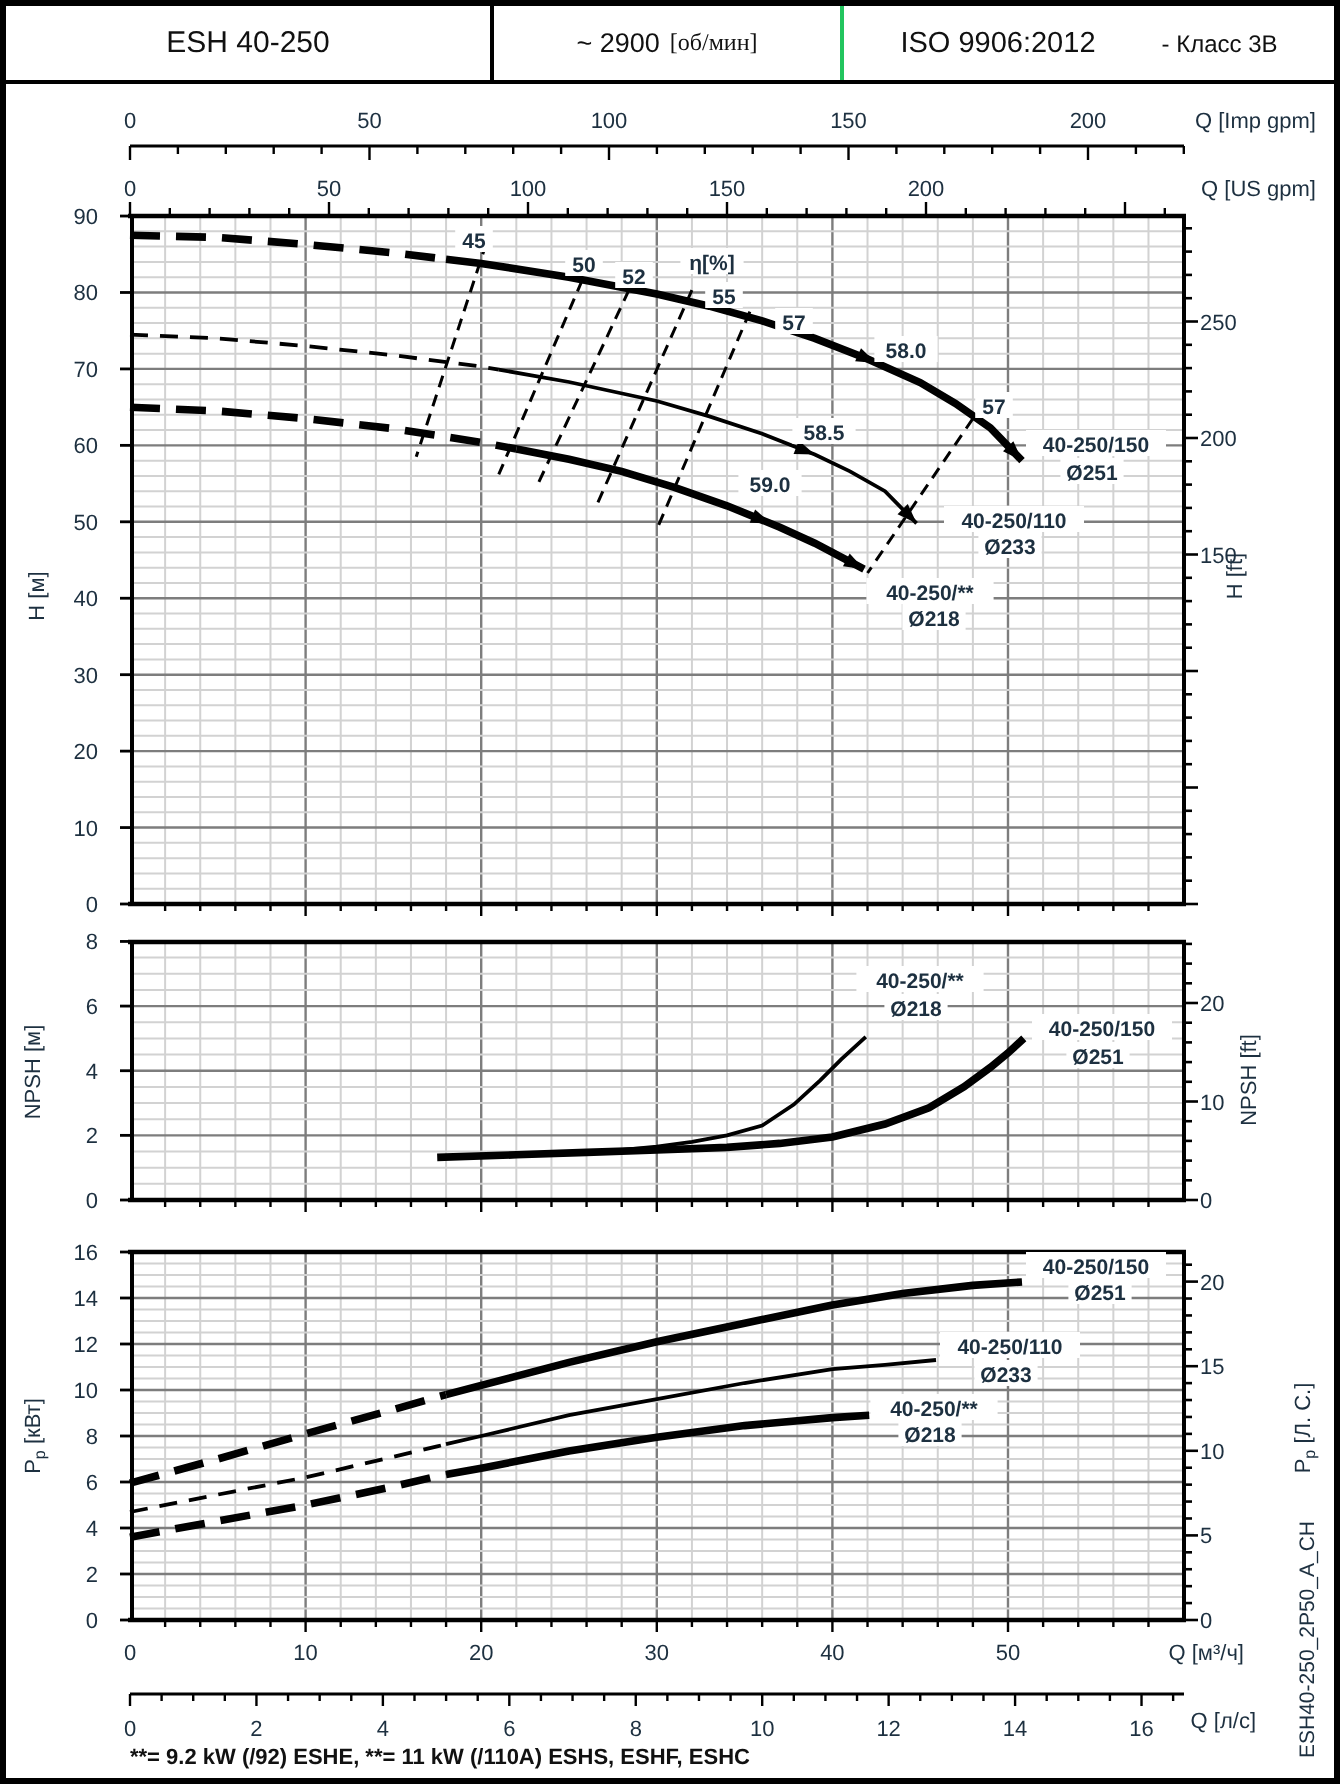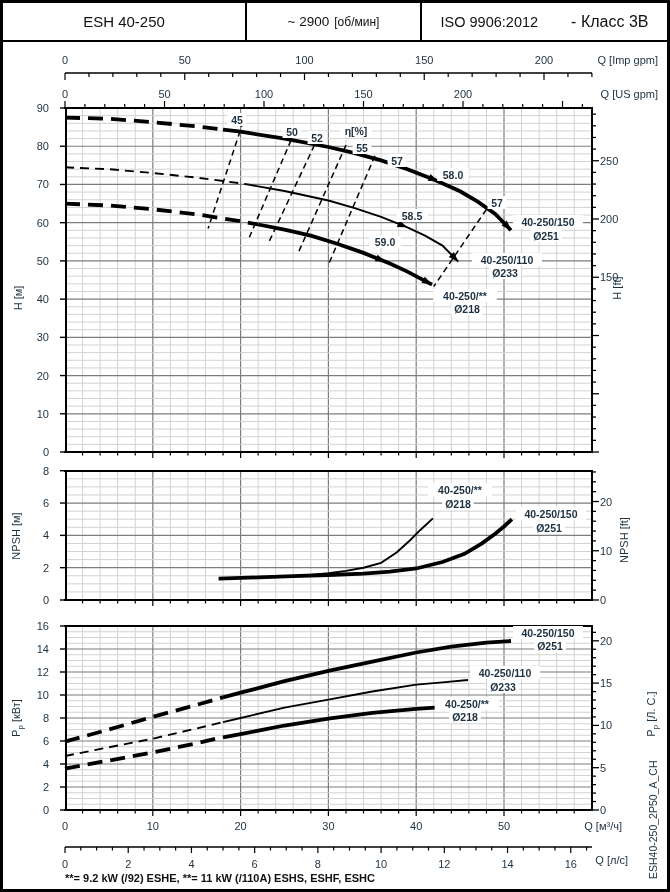--- a/index.html
+++ b/index.html
@@ -2,24 +2,24 @@
 <html><head>
 <meta charset="utf-8">
 <style>
   html,body{margin:0;padding:0;background:#e8e8e8;font-family:"Liberation Sans",sans-serif;}
   .page{position:relative;width:670px;height:892px;margin:0 auto;background:#fff;
         border:3px solid #000;box-sizing:border-box;overflow:hidden;padding-left:44px;}
   .hdr{position:absolute;top:0;left:0;right:0;height:37px;display:flex;
        border-bottom:2px solid #000;background:#fff;z-index:5;}
   .hdr .cell{display:flex;align-items:center;justify-content:center;box-sizing:border-box;color:#111;}
   .hdr .c1{width:244px;border-right:2px solid #000;font-size:15px;}
-  .hdr .c2{width:175px;border-right:2px solid #000000;font-size:13.5px;align-items:center;}
+  .hdr .c2{width:175px;border-right:2px solid #22c55e;font-size:13.5px;align-items:center;}
   .hdr .c3{flex:1;font-size:14.5px;gap:28px;}
-  .hdr .small{font-size:16px;margin-left:5px;}
-  .hdr .unit{font-size:12px;margin-left:5px;}
+  .hdr .small{font-size:12px;margin-left:5px;}
+  .hdr .unit{font-size:12px;margin-left:5px;font-family:Liberation Serif, serif;}
   svg{position:absolute;top:0;left:0;}
   svg text{font-family:"Liberation Sans",sans-serif;}
 </style>
 </head>
 <body>
 
 <div class="page">
   <div class="hdr">
     <div class="cell c1">
       <span>ESH 40-250</span>

